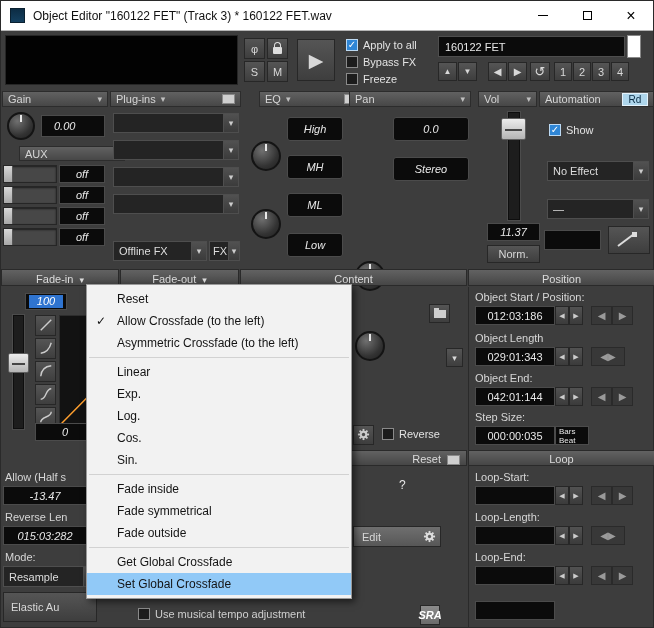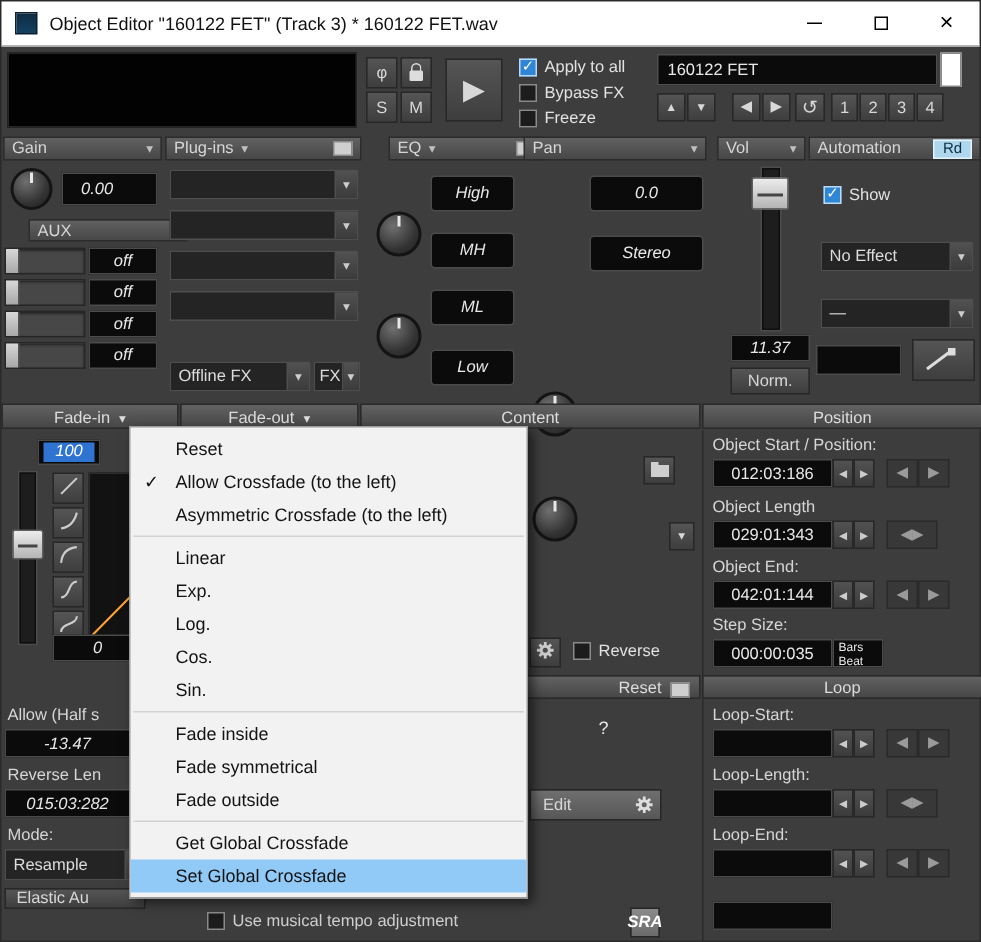--- a/index.html
+++ b/index.html
@@ -454,21 +454,21 @@
 
   <div class="lbl" style="left:4px;top:470px">Allow (Half s</div>
   <div class="abs field" style="left:2px;top:485px;width:84px;height:19px;justify-content:center">-13.47</div>
   <div class="lbl" style="left:4px;top:510px">Reverse Len</div>
   <div class="abs field" style="left:2px;top:525px;width:84px;height:19px;justify-content:center">015:03:282</div>
   <div class="lbl" style="left:4px;top:550px">Mode:</div>
   <div class="abs dd" style="left:2px;top:565px;width:96px;height:21px">
       <span>Resample</span>
       <span class="dda">▾</span>
     </div>
-  <div class="abs btn" style="left:2px;top:591px;width:94px;height:14px;justify-content:flex-start;padding-left:7px">Elastic Au</div>
+  <div class="abs btn" style="left:2px;top:591px;width:94px;height:30px;justify-content:flex-start;padding-left:7px">Elastic Au</div>
 
   <div class="lbl" style="left:398px;top:477px;font-size:12px;color:#e8e8e8">?</div>
   <div class="abs btn" style="left:352px;top:525px;width:88px;height:21px;justify-content:flex-start;padding-left:8px;background:linear-gradient(#6f6f6f,#575757)">
     <span>Edit</span>
     <span style="margin-left:auto;margin-right:4px;display:flex">
         <svg width="13" height="13" viewBox="0 0 14 14">
           <g stroke="#ddd" stroke-width="2">
             <line x1="7" y1="1" x2="7" y2="13"></line>
             <line x1="1" y1="7" x2="13" y2="7"></line>
             <line x1="2.8" y1="2.8" x2="11.2" y2="11.2"></line>

